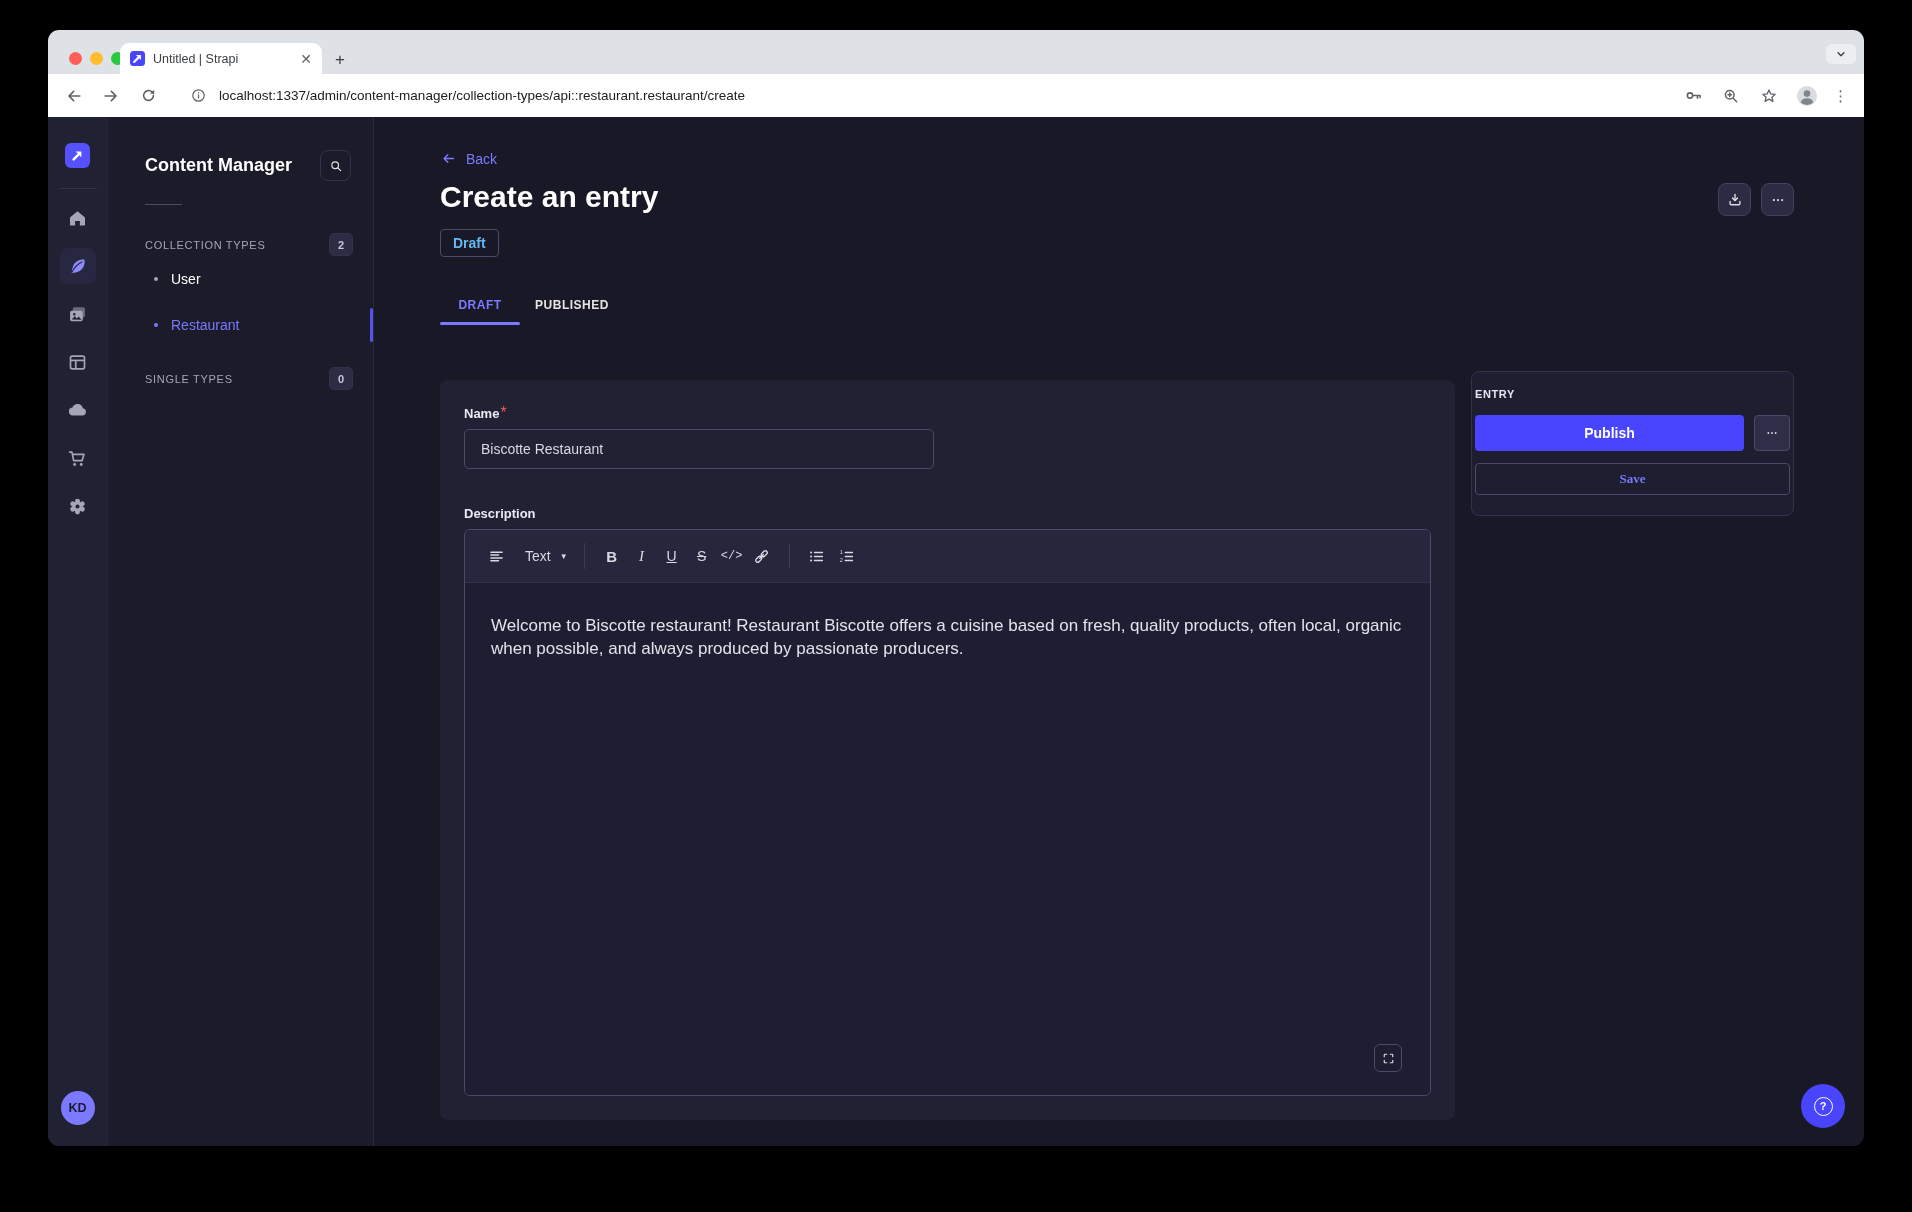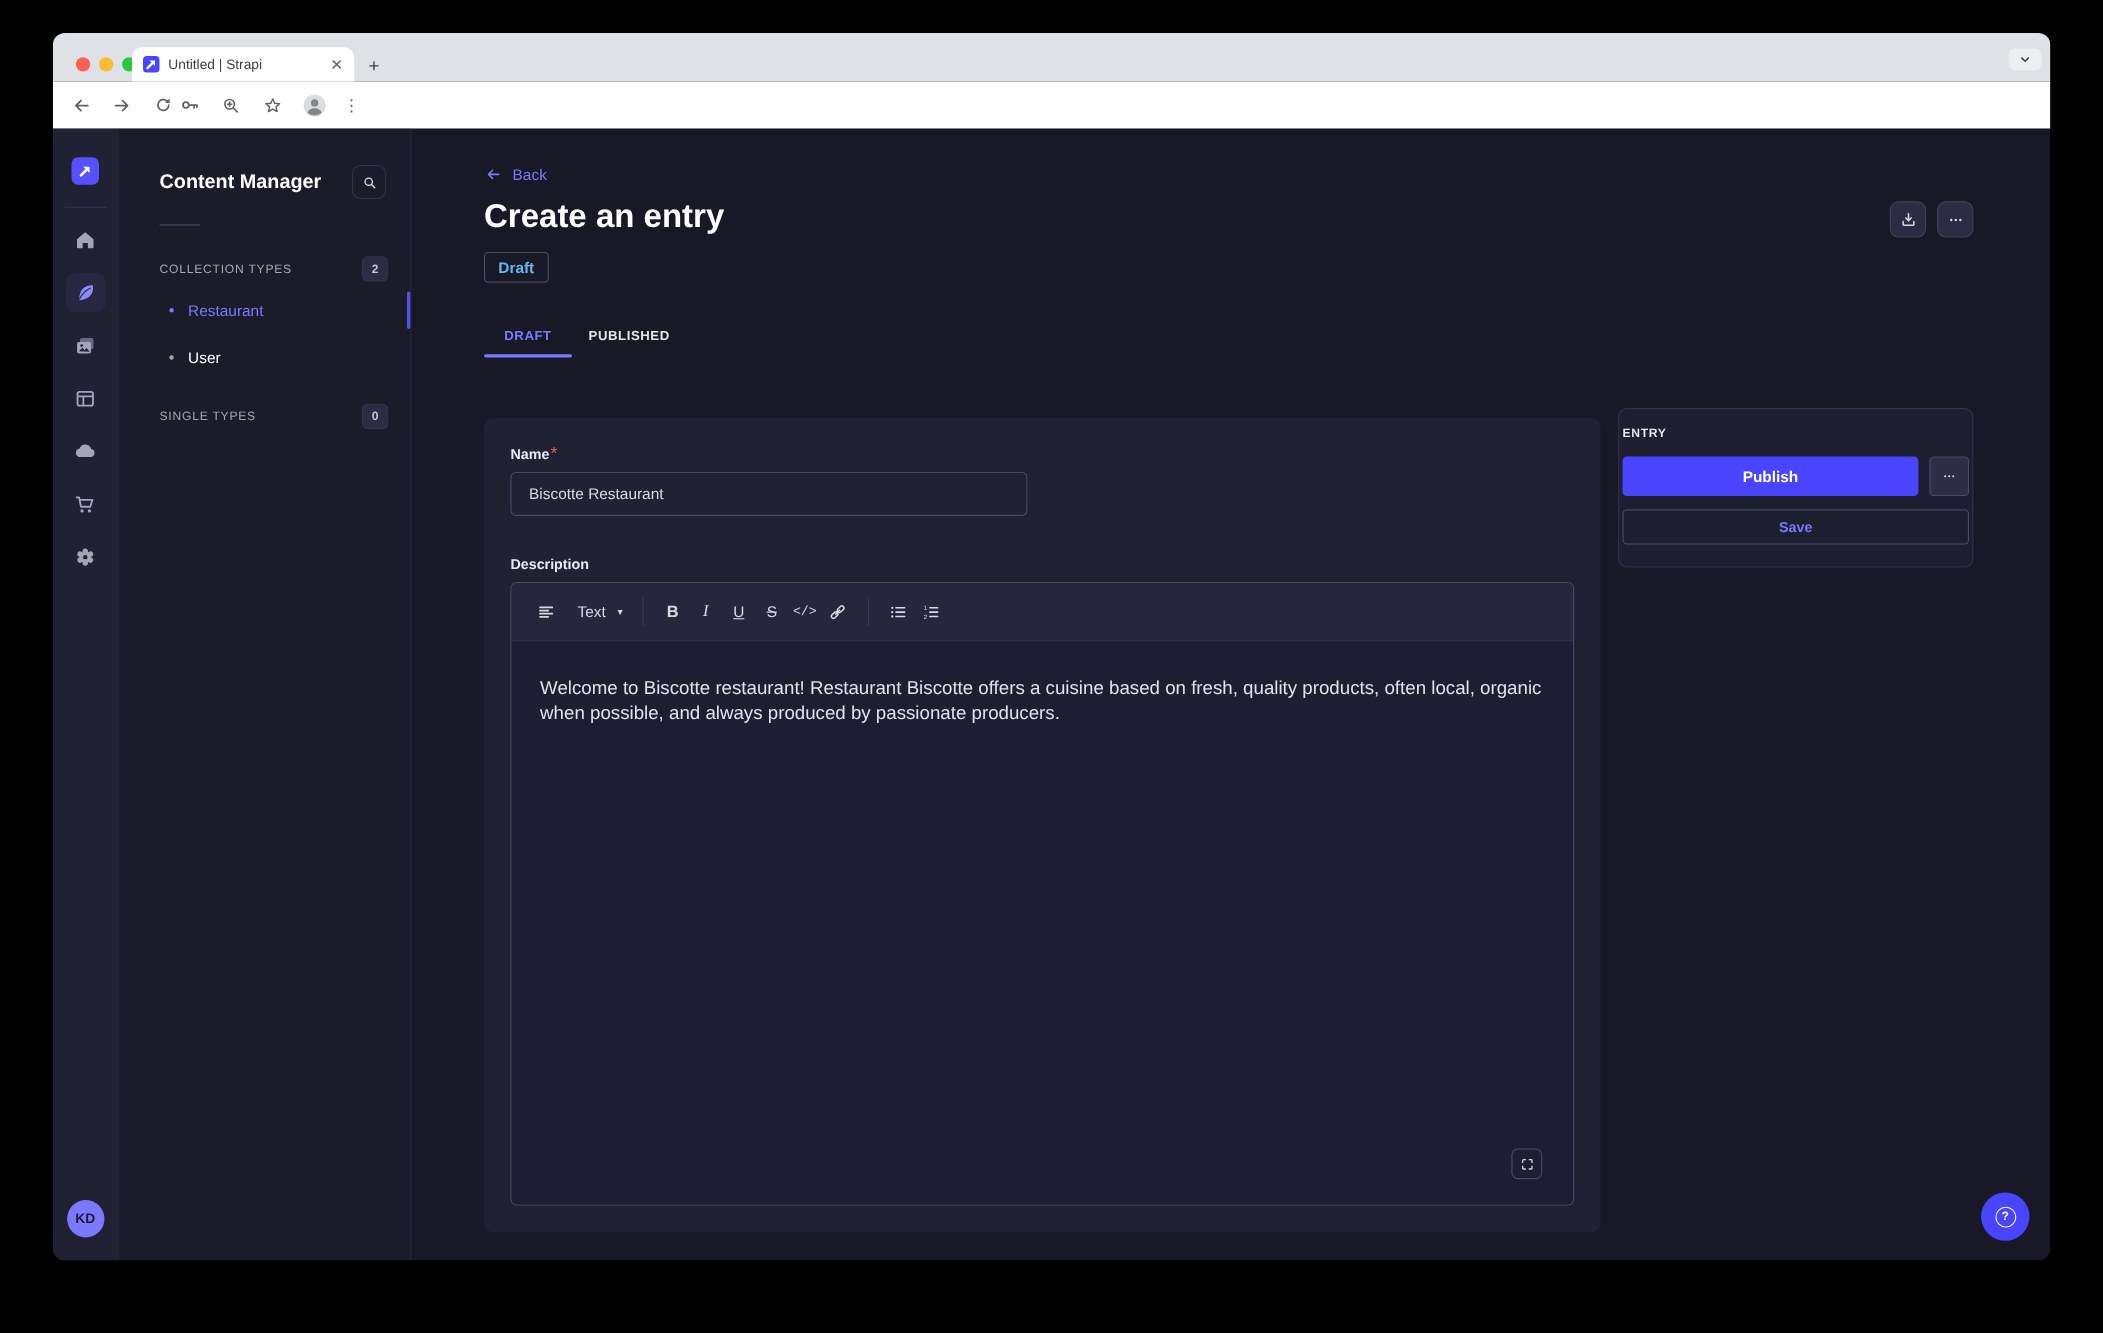--- a/index.html
+++ b/index.html
@@ -121,21 +121,21 @@
   .entry-panel { width:323px; margin-top:-9px; background:#1e1e31; border:1px solid #32324d; border-radius:8px;
                  padding:16px 3px 20px; flex:none; }
   .entry-title { font-size:11px; font-weight:700; letter-spacing:.6px; color:#e6e6f0; }
   .entry-row { margin-top:15px; display:flex; gap:10px; }
   .publish-btn { flex:1; height:36px; background:#4945ff; border:none; border-radius:4px; color:#ffffff;
                  font-size:14px; font-weight:600; font-family:"Liberation Sans", sans-serif; }
   .entry-more { width:36px; height:36px; border-radius:4px; background:#2e2e48; border:1px solid #4a4a6a;
                 display:flex; align-items:center; justify-content:center; flex:none; }
   .save-btn { margin-top:12px; width:100%; height:32px; background:transparent; border:1px solid #4a4a6a;
               border-radius:4px; color:#7b79ff; font-size:13px; font-weight:600;
-              font-family:Liberation Sans, sans-serif; }
+              font-family:Liberation Serif, serif; }
 
   .help-btn { position:absolute; right:19px; bottom:18px; width:44px; height:44px; border-radius:50%;
               background:#4945ff; display:flex; align-items:center; justify-content:center; }
   .help-q { width:19px; height:19px; border:1.6px solid #fff; border-radius:50%; color:#fff;
             font-size:11px; font-weight:700; display:flex; align-items:center; justify-content:center; }
 
   svg { display:block; }
 </style>
 </head>
 <body>
@@ -177,20 +177,30 @@
         <svg width="20" height="20" viewBox="0 0 24 24">
             <path d="M5 12 H18 M12.5 6.5 L18 12 l-5.5 5.5" fill="none" stroke="#5f6368" stroke-width="2" stroke-linecap="round" stroke-linejoin="round"></path>
           </svg>
       </span>
       <span class="nav-ic">
         <svg width="19" height="19" viewBox="0 0 24 24">
             <path d="M18.2 12 a6.2 6.2 0 1 1 -1.9-4.5" fill="none" stroke="#5f6368" stroke-width="2" stroke-linecap="round"></path>
             <polygon points="19.2,4.6 19.2,10 13.8,9.4" fill="#5f6368"></polygon>
           </svg>
       </span>
+    </div>
+    <div class="urlbox">
+      <span class="nav-ic">
+        <svg width="17" height="17" viewBox="0 0 24 24">
+            <circle cx="12" cy="12" r="8" fill="none" stroke="#5f6368" stroke-width="1.7"></circle>
+            <rect x="11.2" y="10.6" width="1.7" height="5.4" fill="#5f6368"></rect>
+            <rect x="11.2" y="7.4" width="1.7" height="1.7" fill="#5f6368"></rect>
+          </svg>
+      </span>
+      <span class="url-text">localhost:1337/admin/content-manager/collection-types/api::restaurant.restaurant/create</span>
     </div>
     <div class="right-group">
       <span class="nav-ic">
         <svg width="21" height="21" viewBox="0 0 24 24" fill="none" stroke="#5f6368" stroke-width="1.8" stroke-linecap="round">
             <circle cx="8" cy="12" r="3"></circle>
             <path d="M11 12 h8.5 M16.5 12 v3 M19.5 12 v2.4"></path>
           </svg>
       </span>
       <span class="nav-ic">
         <svg width="20" height="20" viewBox="0 0 24 24" fill="none" stroke="#5f6368" stroke-width="1.8" stroke-linecap="round">
@@ -287,27 +297,27 @@
               <line x1="14.7" y1="14.7" x2="19" y2="19" stroke="#e0e0ea" stroke-width="1.8" stroke-linecap="round"></line>
             </svg>
         </span>
       </div>
       <div class="subnav-div"></div>
 
       <div class="section-head">
         <span class="section-label">COLLECTION TYPES</span>
         <span class="badge">2</span>
       </div>
+      <div class="sn-item">
+        <span class="bullet"></span>
+        <span class="sn-label">User</span>
+      </div>
       <div class="sn-item active sn-first">
         <span class="bullet"></span>
         <span class="sn-label">Restaurant</span>
-      </div>
-      <div class="sn-item">
-        <span class="bullet"></span>
-        <span class="sn-label">User</span>
       </div>
 
       <div class="section-head" style="margin-top:22px;">
         <span class="section-label">SINGLE TYPES</span>
         <span class="badge">0</span>
       </div>
     </div>
 
     <div class="main">
 

